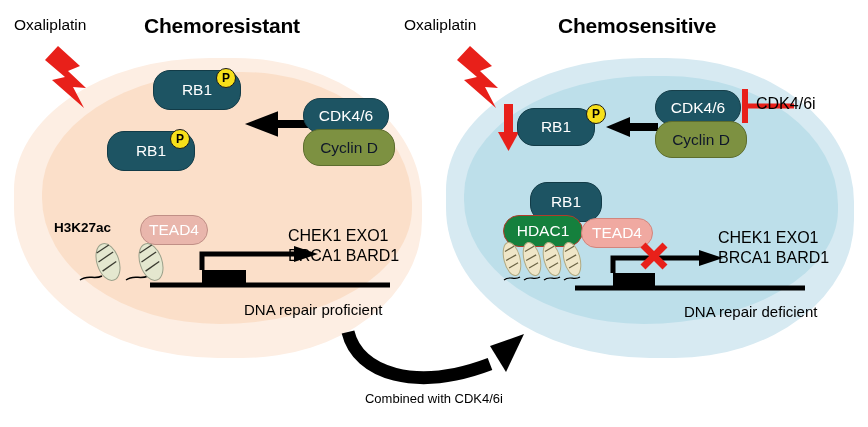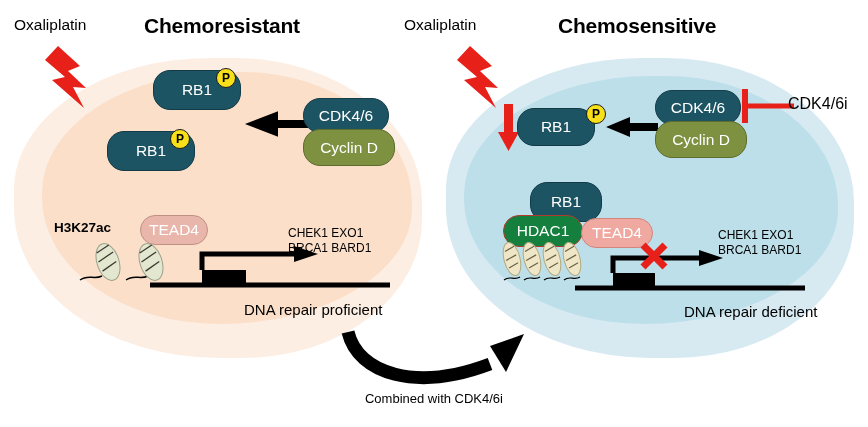--- a/index.html
+++ b/index.html
@@ -47,21 +47,21 @@
     position: absolute;
     display: flex;
     align-items: center;
     justify-content: center;
     border-radius: 17px;
     font-size: 15.5px;
     white-space: nowrap;
     line-height: 1;
   }
   .pbox.teal   { background: #1d5463; color: #ffffff; }
-  .pbox.olive  { background: #7d9141; color: #ffffff; border: 1.5px solid #5d6d2e; }
+  .pbox.olive  { background: #7d9141; color: #0f172a; border: 1.5px solid #5d6d2e; }
   .pbox.cdk    { background: #1d5463; color: #ffffff; border: 1.5px solid #173f4a; }
   .pbox.hdac   { background: #15803d; color: #ffffff; border: 1.5px solid #b03b2b; }
   .pbox.tead-r { background: #f0a9a1; color: #ffffff; border: 1.5px solid #d1857d; }
   .pbox.tead-l { background: #e9b6ac; color: #ffffff; border: 1.5px solid #c08f86; }
   .pbox.rb-out { border: 1.5px solid #123b47; }
 
   
   .p-badge {
     position: absolute;
     width: 20px; height: 20px;
@@ -69,21 +69,21 @@
     background: #f7e01a;
     border: 1.5px solid #1a1a1a;
     display: flex; align-items: center; justify-content: center;
     font-size: 12px; font-weight: bold; color: #000;
     line-height: 1;
   }
 
   
   .gene-text {
     position: absolute;
-    font-size: 12px;
+    font-size: 16px;
     color: #000;
     line-height: 1.25;
     white-space: nowrap;
   }
   .status-text {
     position: absolute;
     font-size: 15px;
     color: #000;
     white-space: nowrap;
   }
@@ -197,21 +197,21 @@
     <rect x="22" y="7" width="30" height="8" fill="#000"></rect>
   </svg>
 
   <div class="pbox cdk" style="left:655px; top:90px; width:86px; height:35px;">CDK4/6</div>
   <div class="pbox olive" style="left:655px; top:121px; width:92px; height:37px;">Cyclin D</div>
 
   <svg class="abs" style="left:740px; top:86px;" width="56" height="40" viewBox="0 0 56 40">
     <line x1="5" y1="3" x2="5" y2="37" stroke="#e8201a" stroke-width="6"></line>
     <line x1="5" y1="20" x2="54" y2="20" stroke="#e8201a" stroke-width="5"></line>
   </svg>
-  <div class="inhib-text" style="left:788px; top:95px;">CDK4/6i</div>
+  <div class="inhib-text" style="left:756px; top:95px;">CDK4/6i</div>
 
   <div class="pbox teal rb-out" style="left:530px; top:182px; width:72px; height:40px;">RB1</div>
 
   <div class="pbox hdac" style="left:503px; top:215px; width:80px; height:32px;">HDAC1</div>
 
   <div class="pbox tead-r" style="left:581px; top:218px; width:72px; height:30px;">TEAD4</div>
 
   <svg class="abs" style="left:500px; top:243px;" width="110" height="46" viewBox="0 0 110 46">
     <path d="M4,37 C10,32 14,38 20,34" stroke="#000" stroke-width="1.2" fill="none"></path>
     <path d="M24,37 C30,32 34,38 40,34" stroke="#000" stroke-width="1.2" fill="none"></path>

